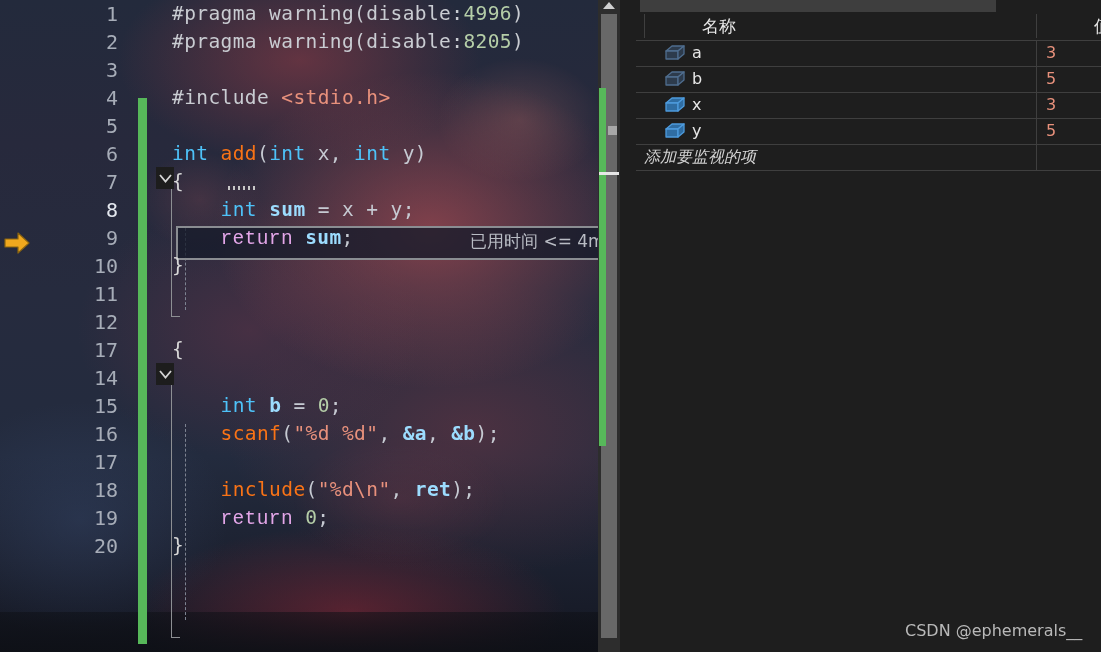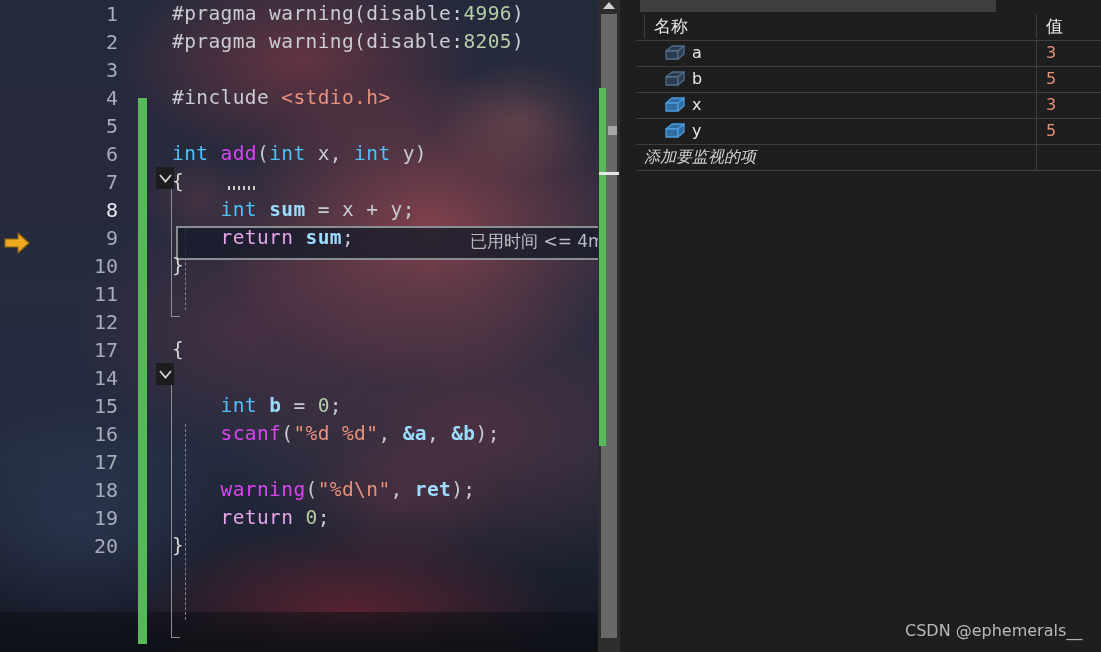--- a/index.html
+++ b/index.html
@@ -62,26 +62,26 @@
 
   
   .codelayer{position:absolute;left:0;top:0;width:636px;height:652px;}
   .cl{position:absolute;left:172px;height:28px;line-height:28px;
       font-size:19.5px;white-space:pre;letter-spacing:.4px;}
 
   
   .t-pre{color:#c9ccd2;}
   .t-num{color:#b5cea8;}
   .t-kw{color:#4ec2f8;}
-  .t-fn{color:#d946ef;}
+  .t-fn{color:#f97316;}
   .t-var{color:#9cdcfe;font-weight:bold;}
   .t-plain{color:#c6cad2;}
   .t-inc{color:#e8917c;}
   .t-str{color:#e8917c;}
-  .t-ret{color:#e3a6e8;}
+  .t-ret{color:#e3a6e8;font-family:Liberation Mono, monospace;}
   .t-brace{color:#d8d8d8;}
   .t-punct{color:#c6cad2;}
 
   
   .curline-box{position:absolute;left:176px;top:226px;width:434px;height:30px;
     border:2px solid #8a8d92;background:rgba(22,27,42,.78);}
   .elapsed{position:absolute;left:470px;top:227px;height:28px;line-height:28px;
     font-size:17px;color:#b9bcc4;white-space:nowrap;
     font-family:"DejaVu Sans","Liberation Sans",sans-serif;}
 
@@ -99,21 +99,21 @@
   #vscroll .mark{position:absolute;left:10px;top:126px;width:9px;height:9px;background:#a8a8a8;}
   #editor-right-edge{position:absolute;left:620px;top:0;width:16px;height:652px;background:#1e1e1e;}
 
   
   #watch{position:absolute;left:636px;top:0;width:465px;height:652px;background:#1e1e1e;}
   #watch-hscroll{position:absolute;left:4px;top:0;width:356px;height:12px;background:#3e3e3e;}
   .wheader{position:absolute;left:0;top:12px;width:465px;height:28px;
     border-bottom:1px solid #3f3f3f;}
   .wheader .cellname,.wheader .cellval{
     position:absolute;top:0;height:28px;line-height:28px;color:#e8e8e8;font-size:17px;
-    font-family:"DejaVu Sans","Liberation Sans",sans-serif;}
+    font-family:"DejaVu Sans","Liberation Sans",sans-serif;margin-left:48px;}
   .wheader .cellname{left:18px;}
   .colsep{position:absolute;background:#3f3f3f;width:1px;}
 
   .wrow{position:absolute;left:0;width:465px;height:26px;border-bottom:1px solid #3f3f3f;}
   .wrow .nm{position:absolute;left:56px;top:0;height:26px;line-height:26px;
     color:#e6e6e6;font-size:16px;font-family:"DejaVu Sans","Liberation Sans",sans-serif;}
   .wrow .vl{position:absolute;left:410px;top:0;height:26px;line-height:26px;
     color:#e8917c;font-size:16px;font-family:"DejaVu Sans","Liberation Sans",sans-serif;}
   .boxicon{position:absolute;left:28px;top:4px;width:22px;height:18px;}
   .addrow{position:absolute;left:0;width:465px;height:26px;border-bottom:1px solid #3f3f3f;}
@@ -198,21 +198,21 @@
         <div class="cl" style="top: 112px;"></div>
         <div class="cl" style="top: 140px;"><span class="t-kw">int </span><span class="t-fn">add</span><span class="t-punct">(</span><span class="t-kw">int </span><span class="t-plain">x</span><span class="t-punct">, </span><span class="t-kw">int </span><span class="t-plain">y</span><span class="t-punct">)</span></div>
         <div class="cl" style="top: 168px;"><span class="t-brace">{</span></div>
         <div class="cl" style="top: 196px;"><span class="t-kw">    int </span><span class="t-var">sum</span><span class="t-punct"> = </span><span class="t-plain">x</span><span class="t-punct"> + </span><span class="t-plain">y</span><span class="t-punct">;</span></div>
         <div class="cl" style="top: 224px;"><span class="t-ret">    return </span><span class="t-var">sum</span><span class="t-punct">;</span></div>
         <div class="cl" style="top: 252px;"><span class="t-brace">}</span></div>
         <div class="cl" style="top: 280px;"></div>
         <div class="cl" style="top: 336px;"><span class="t-brace">{</span></div>
         <div class="cl" style="top: 392px;"><span class="t-kw">    int </span><span class="t-var">b</span><span class="t-punct"> = </span><span class="t-num">0</span><span class="t-punct">;</span></div>
         <div class="cl" style="top: 420px;"><span class="t-punct">    </span><span class="t-fn">scanf</span><span class="t-punct">(</span><span class="t-str">"%d %d"</span><span class="t-punct">, </span><span class="t-var">&amp;a</span><span class="t-punct">, </span><span class="t-var">&amp;b</span><span class="t-punct">);</span></div>
-        <div class="cl" style="top: 476px;"><span class="t-punct">    </span><span class="t-fn">warning</span><span class="t-punct">(</span><span class="t-str">"%d\n"</span><span class="t-punct">, </span><span class="t-var">ret</span><span class="t-punct">);</span></div>
+        <div class="cl" style="top: 476px;"><span class="t-punct">    </span><span class="t-fn">include</span><span class="t-punct">(</span><span class="t-str">"%d\n"</span><span class="t-punct">, </span><span class="t-var">ret</span><span class="t-punct">);</span></div>
         <div class="cl" style="top: 504px;"><span class="t-ret">    return </span><span class="t-num">0</span><span class="t-punct">;</span></div>
         <div class="cl" style="top: 532px;"><span class="t-brace">}</span></div>
       </div>
 
     <div class="squig" style="left:228px;top:186px;width:30px;"></div>
 
     <div class="elapsed">已用时间 &lt;= 4m</div>
 
     <div id="vscroll">
       <div class="track"></div>

